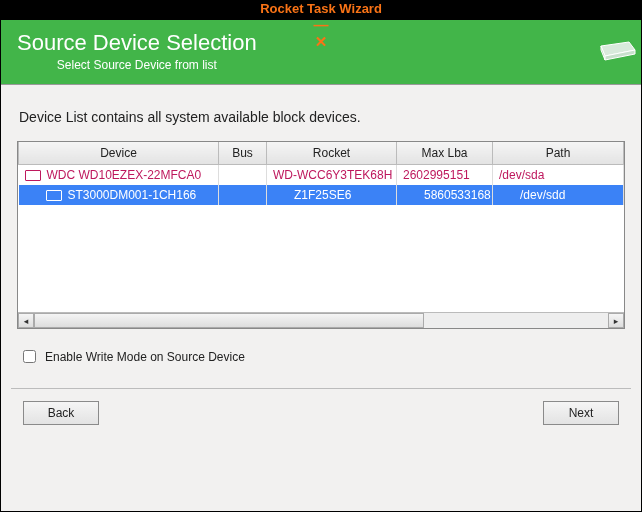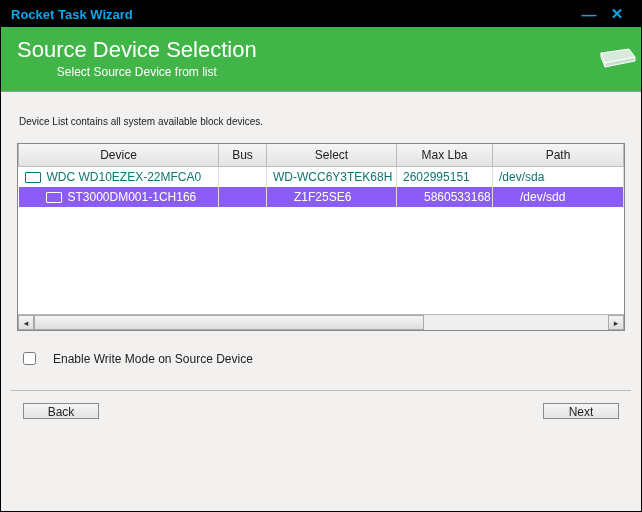--- a/index.html
+++ b/index.html
@@ -7,27 +7,28 @@
     margin: 0;
     font-family: "Segoe UI", Arial, sans-serif;
     background: #f2f1f0;
     width: 642px;
     height: 512px;
     overflow: hidden;
     border: 1px solid #000;
   }
   .titlebar {
     background: #000;
-    color: #0ea5e9;
-    height: 26px;
+    color: #f97316;
+    height: 19px;
     display: flex;
     align-items: center;
     padding: 0 10px;
     font-weight: bold;
     font-size: 13px;
+    flex-direction: column;
   }
   .titlebar .spacer { flex: 1; }
   .titlebar .winbtn {
     width: 28px;
     text-align: center;
     font-size: 15px;
     cursor: pointer;
   }
   .header {
     background: #42b549;
@@ -46,21 +47,21 @@
     margin: 0;
     font-size: 12px;
     text-align: center;
   }
   .header .spacer { flex: 1; }
   .header-icon svg { display: block; }
   .body-area {
     padding: 14px 16px 0 16px;
   }
   .desc {
-    font-size: 10px;
+    font-size: 14px;
     color: #222;
     margin: 10px 0 16px 2px;
   }
   .table-wrap {
     border: 1px solid #888;
     background: #fff;
     height: 188px;
     position: relative;
     overflow: hidden;
   }
@@ -80,25 +81,25 @@
     height: 22px;
   }
   td {
     padding: 3px 6px;
     border-right: 1px solid #ddd;
     white-space: nowrap;
     overflow: hidden;
     height: 19px;
   }
   tr.selected td {
-    background: #8b5cf6;
+    background: #3b82f6;
     color: #fff;
     padding-left: 27px;
   }
-  tr:not(.selected) td { color: #0f766e; }
+  tr:not(.selected) td { color: #be185d; }
   .dev-icon {
     display: inline-block;
     width: 16px;
     height: 11px;
     border: 1px solid currentColor;
     border-radius: 1px;
     margin-right: 6px;
     position: relative;
     top: 2px;
   }
@@ -133,38 +134,38 @@
     width: 68%;
     background: linear-gradient(#f5f5f5,#ddd);
     border: 1px solid #aaa;
   }
   .checkbox-row {
     margin: 18px 2px 0 2px;
     font-size: 12px;
     color: #222;
     display: flex;
     align-items: center;
-    gap: 14px;
+    gap: 6px;
   }
   .checkbox-row input {
     width: 13px; height: 13px;
   }
   .footer-sep {
     border: none;
     border-top: 1px solid #bcbcbc;
     margin: 22px 10px 0 10px;
   }
   .footer {
     display: flex;
     padding: 12px 22px 14px 22px;
   }
   .footer .spacer { flex: 1; }
   .btn {
     min-width: 76px;
-    height: 16px;
+    height: 24px;
     background: linear-gradient(#f5f5f5,#e3e3e3);
     border: 1px solid #8a8a8a;
     font-size: 12px;
     color: #222;
     cursor: pointer;
   }
   .col-device { width: 200px; }
   .col-bus    { width: 48px; }
   .col-serial { width: 130px; }
   .col-maxlba { width: 96px; }
@@ -204,21 +205,21 @@
         <col class="col-device">
           <col class="col-bus">
           <col class="col-serial">
           <col class="col-maxlba">
           <col class="col-path">
       </colgroup>
       <thead>
         <tr>
           <th>Device</th>
           <th>Bus</th>
-          <th>Select</th>
+          <th>Rocket</th>
           <th>Max Lba</th>
           <th>Path</th>
         </tr>
       </thead>
       <tbody id="device-rows">
           <tr>
             <td><span class="dev-icon"></span><span>WDC WD10EZEX-22MFCA0</span></td>
             <td><span></span></td>
             <td><span>WD-WCC6Y3TEK68H</span></td>
             <td><span>2602995151</span></td>

